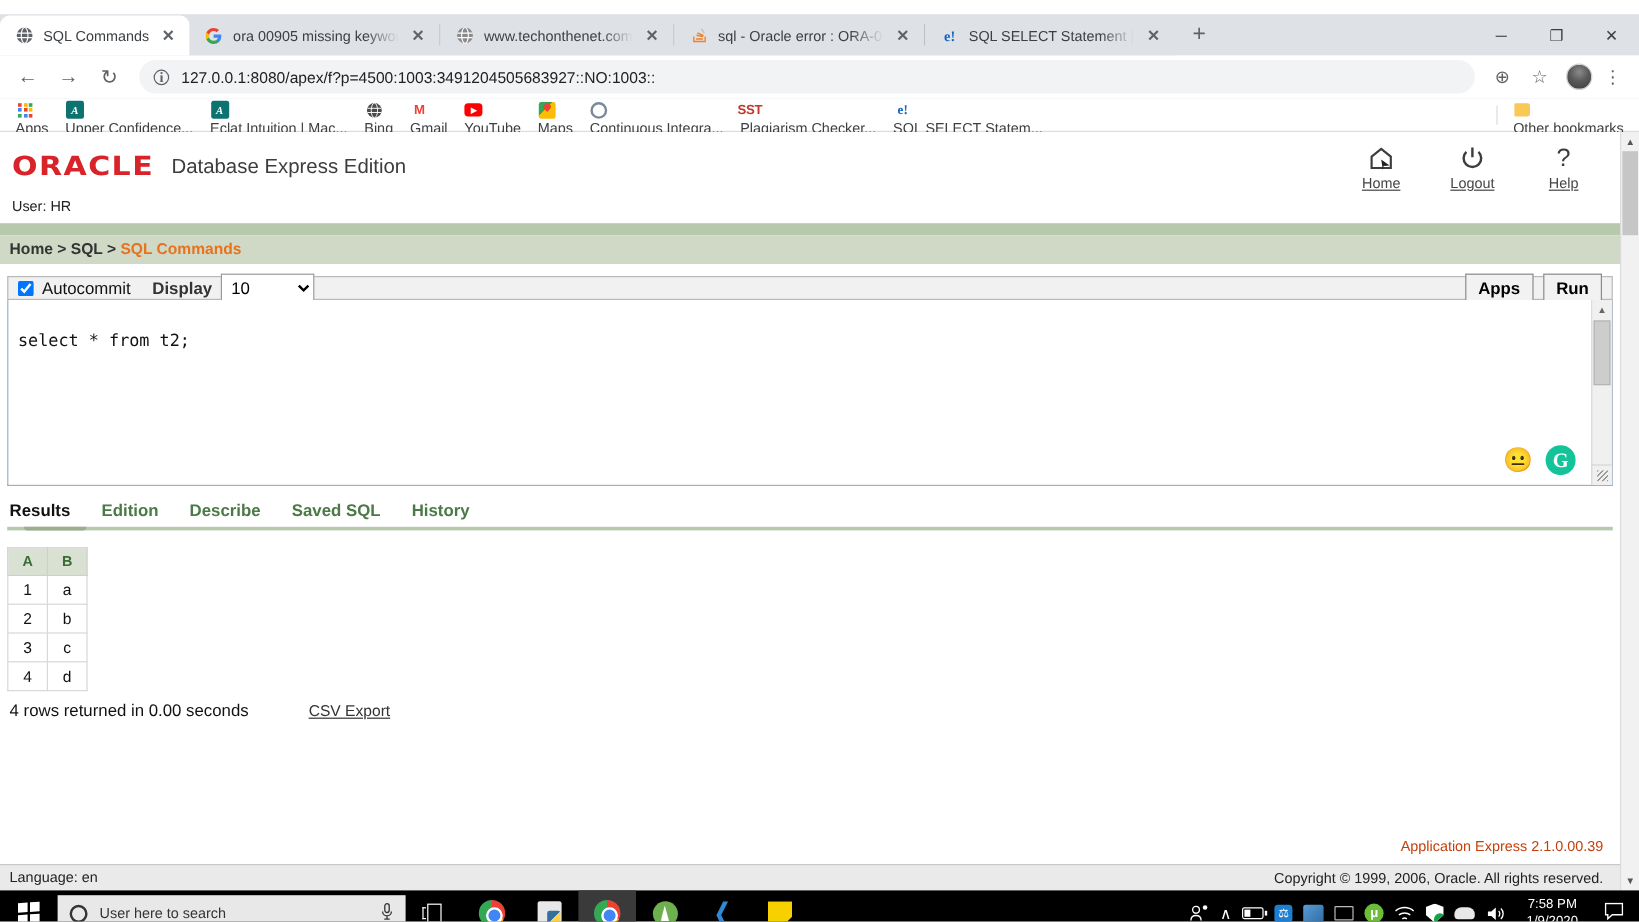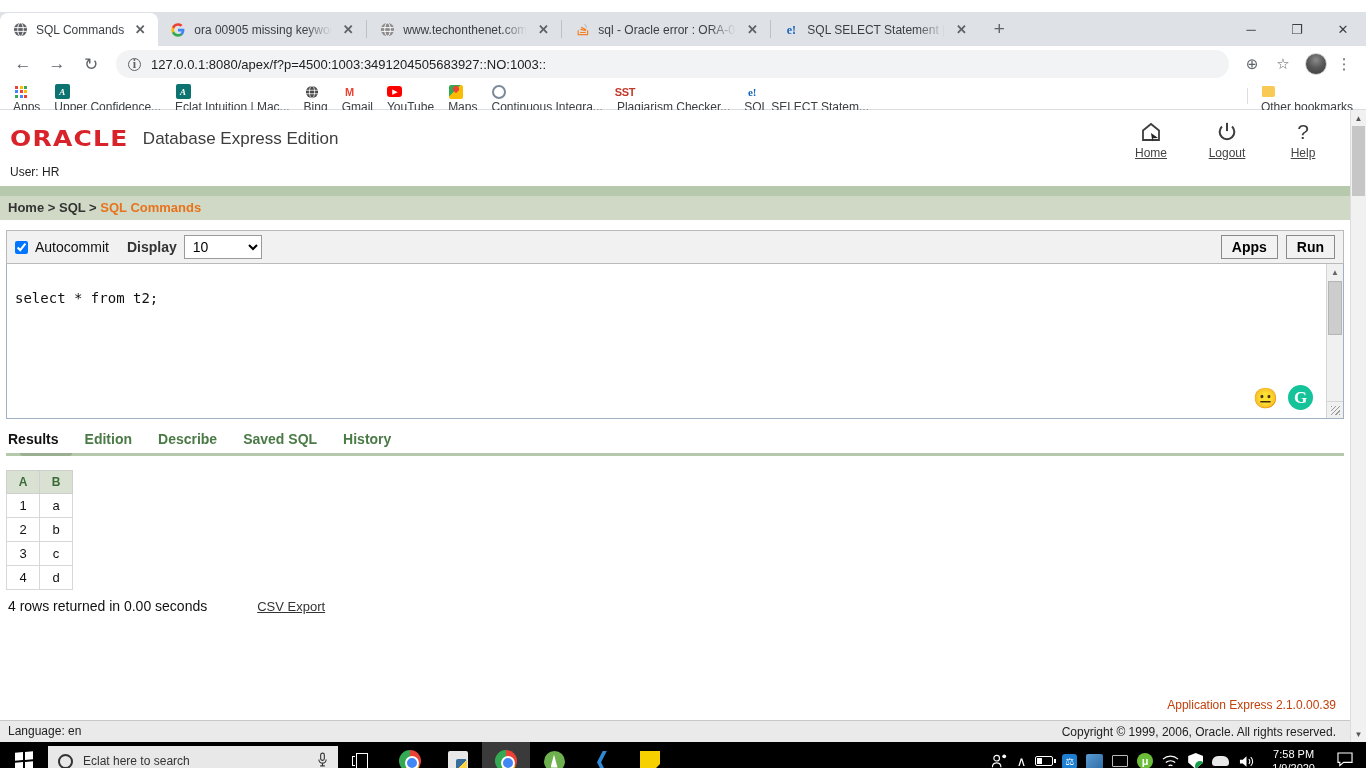--- a/index.html
+++ b/index.html
@@ -119,21 +119,21 @@
 
   .userbar { height:24px; font-size:12px; color:#222; padding-left:10px; padding-top:3px; }
   .greenbar { height:10px; background:#b7c9ad; }
   .breadcrumb { height:24px; background:#cfd9c6; font-size:13px; font-weight:bold;
     padding: 4px 0 0 8px; color:#333; }
   .breadcrumb .cur { color:#e8731c; }
   .bc-sep { color:#333; }
 
   .sqlpanel { margin: 10px 6px 0 6px; }
   .sqltoolbar {
-    border:1px solid #b9b9b9; background:#f1f1f1; height:34px;
+    border:1px solid #b9b9b9; background:#f1f1f1; height:20px;
     display:flex; align-items:center; padding: 0 8px;
   }
   .sqltoolbar .cb { width:13px; height:13px; margin-right:7px; }
   .sqltoolbar label { font-size:14px; color:#111; margin-right:18px; }
   .sqltoolbar .dlabel { font-size:14px; font-weight:bold; color:#333; margin-right:7px; }
   .selwrap { position:relative; }
   .selwrap select {
     width:78px; height:24px; font-size:14px; font-family:"Liberation Sans",sans-serif;
     border:1px solid #9a9a9a; background:#fff; padding-left:4px;
   }
@@ -558,21 +558,21 @@
   <div class="startbtn">
     <span class="winlogo">
         <i></i>
         <i></i>
         <i></i>
         <i></i>
       </span>
   </div>
   <div class="searchbox">
     <span class="circ"></span>
-    <span>Eclat here to search</span>
+    <span>User here to search</span>
     <span class="mic">
       <svg width="11" height="15" viewBox="0 0 12 16">
           <rect x="4" y="1" width="4" height="8" rx="2" fill="none" stroke="#333" stroke-width="1.2"></rect>
           <path d="M2 8a4 4 0 0 0 8 0M6 12v3M3.5 15h5" fill="none" stroke="#333" stroke-width="1.2"></path>
         </svg>
     </span>
   </div>
 
   <div class="tbtn">
     <span class="tv-ic">

